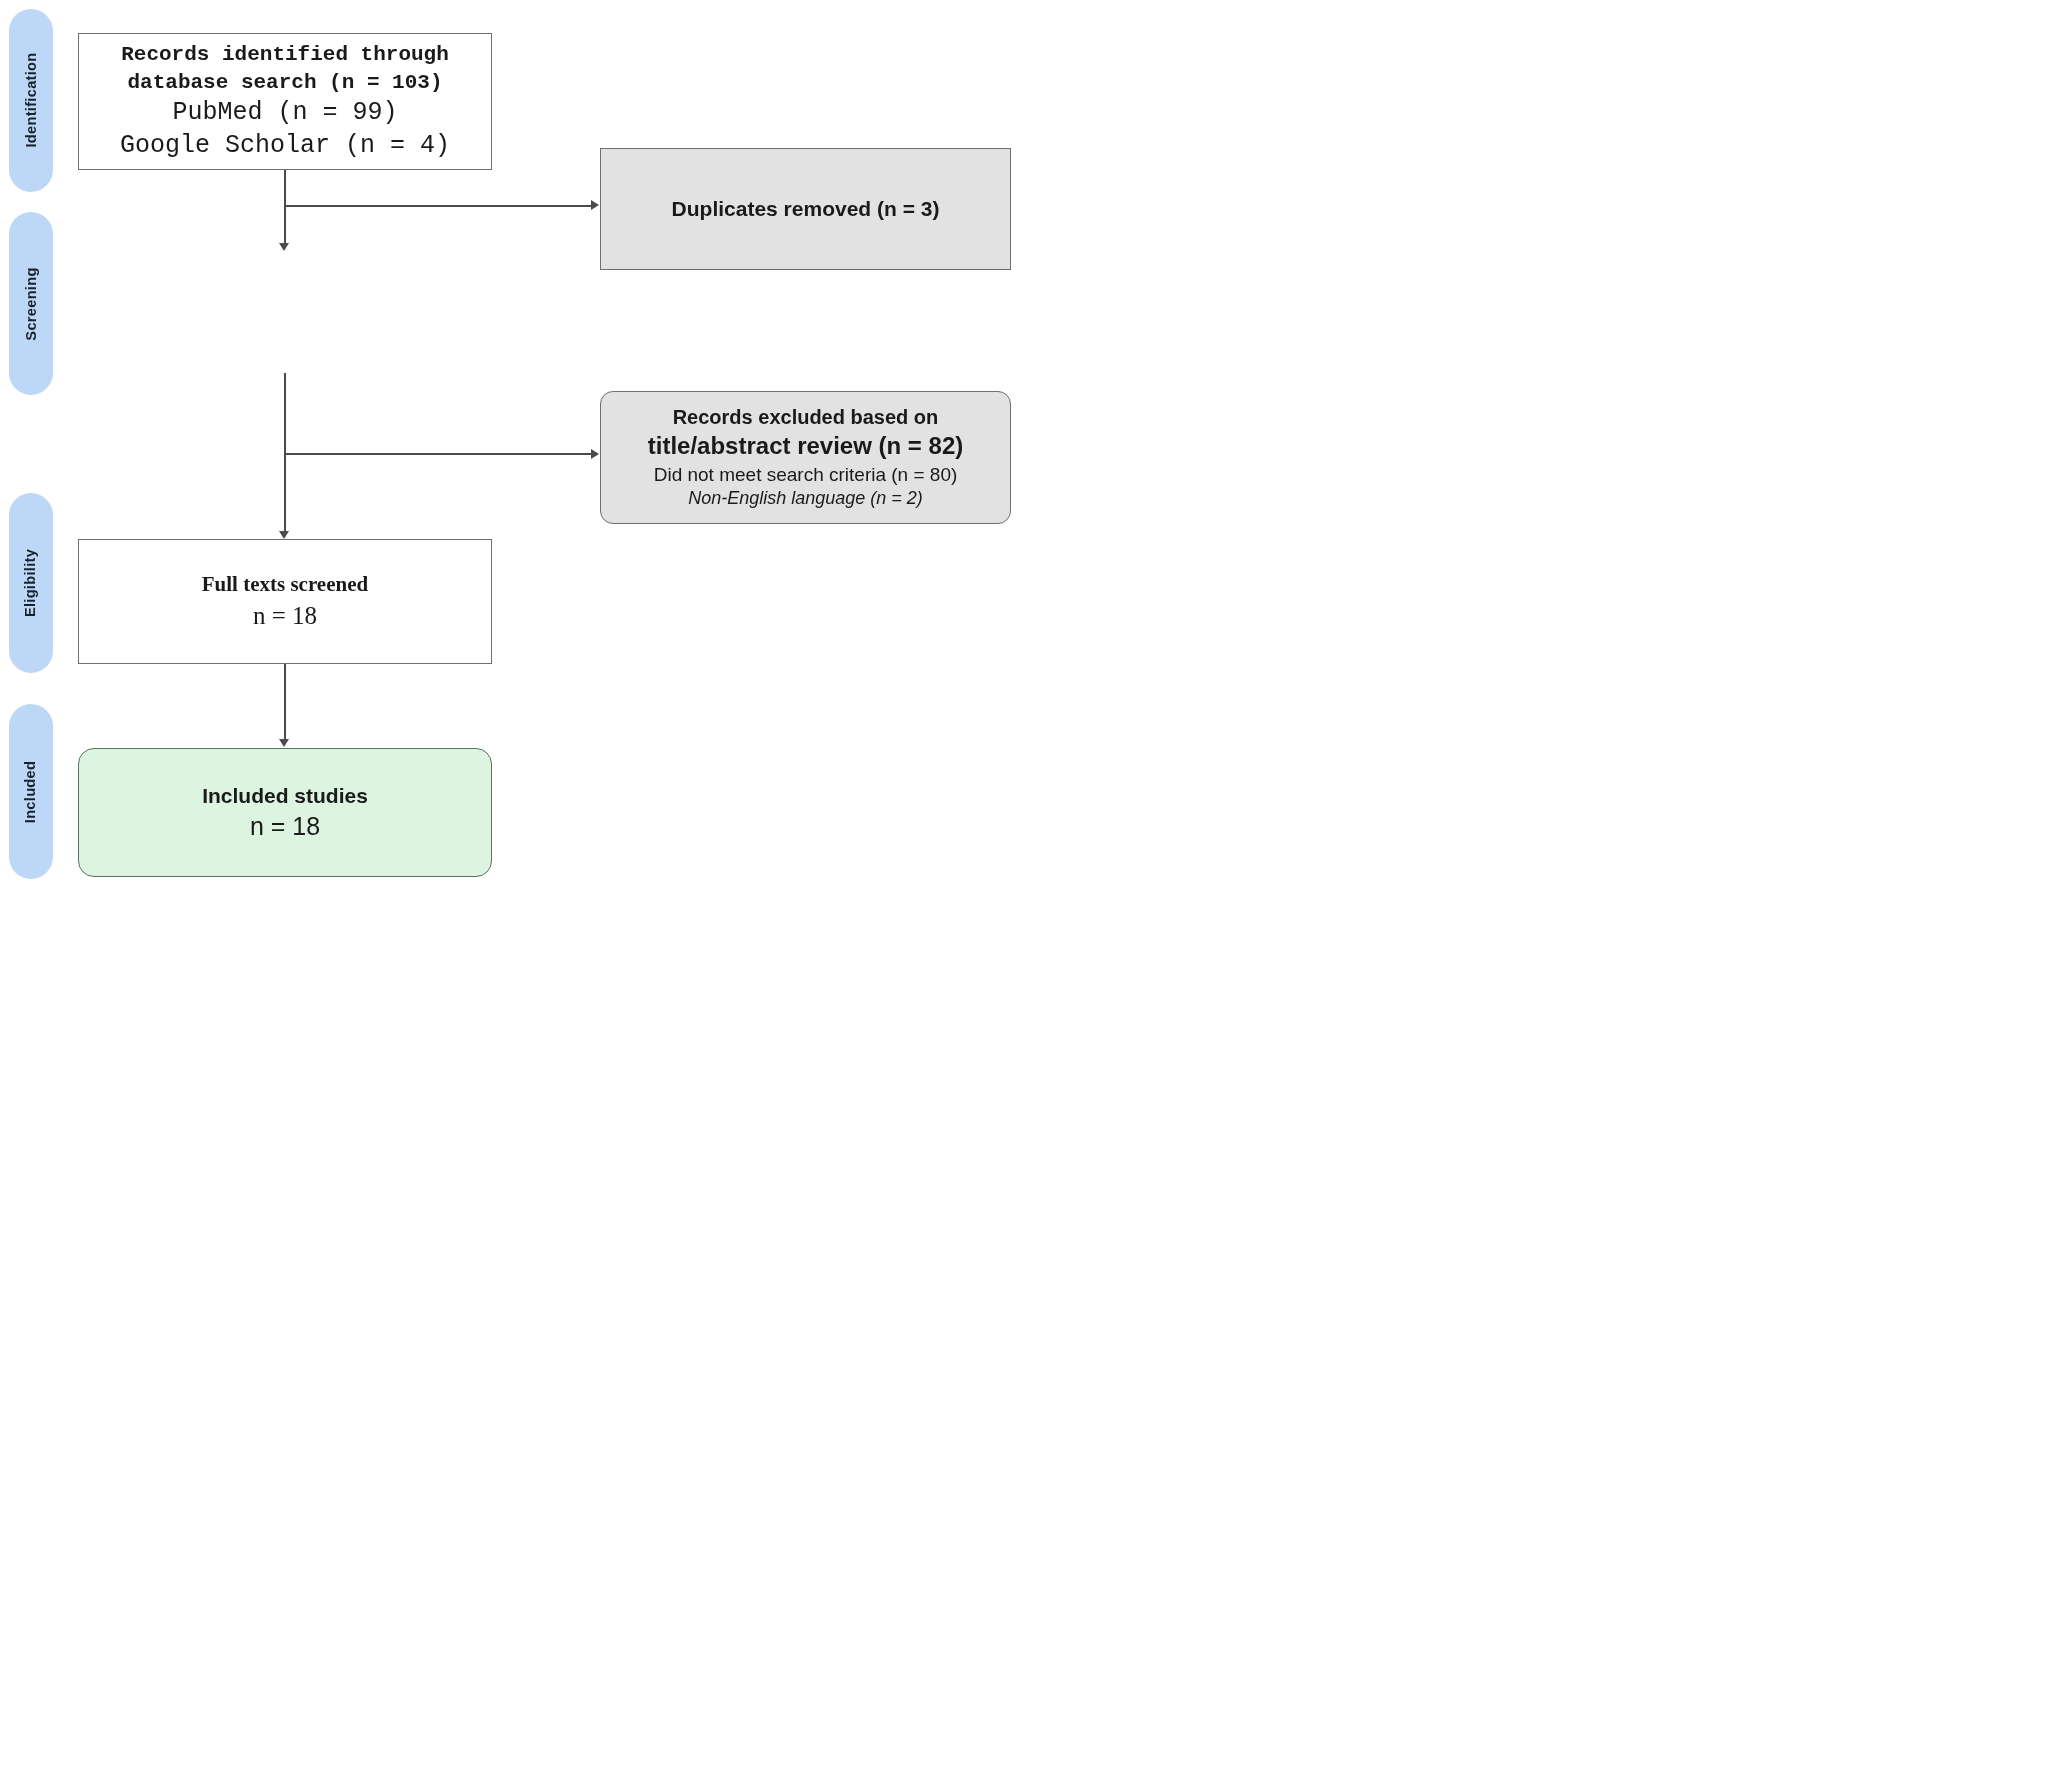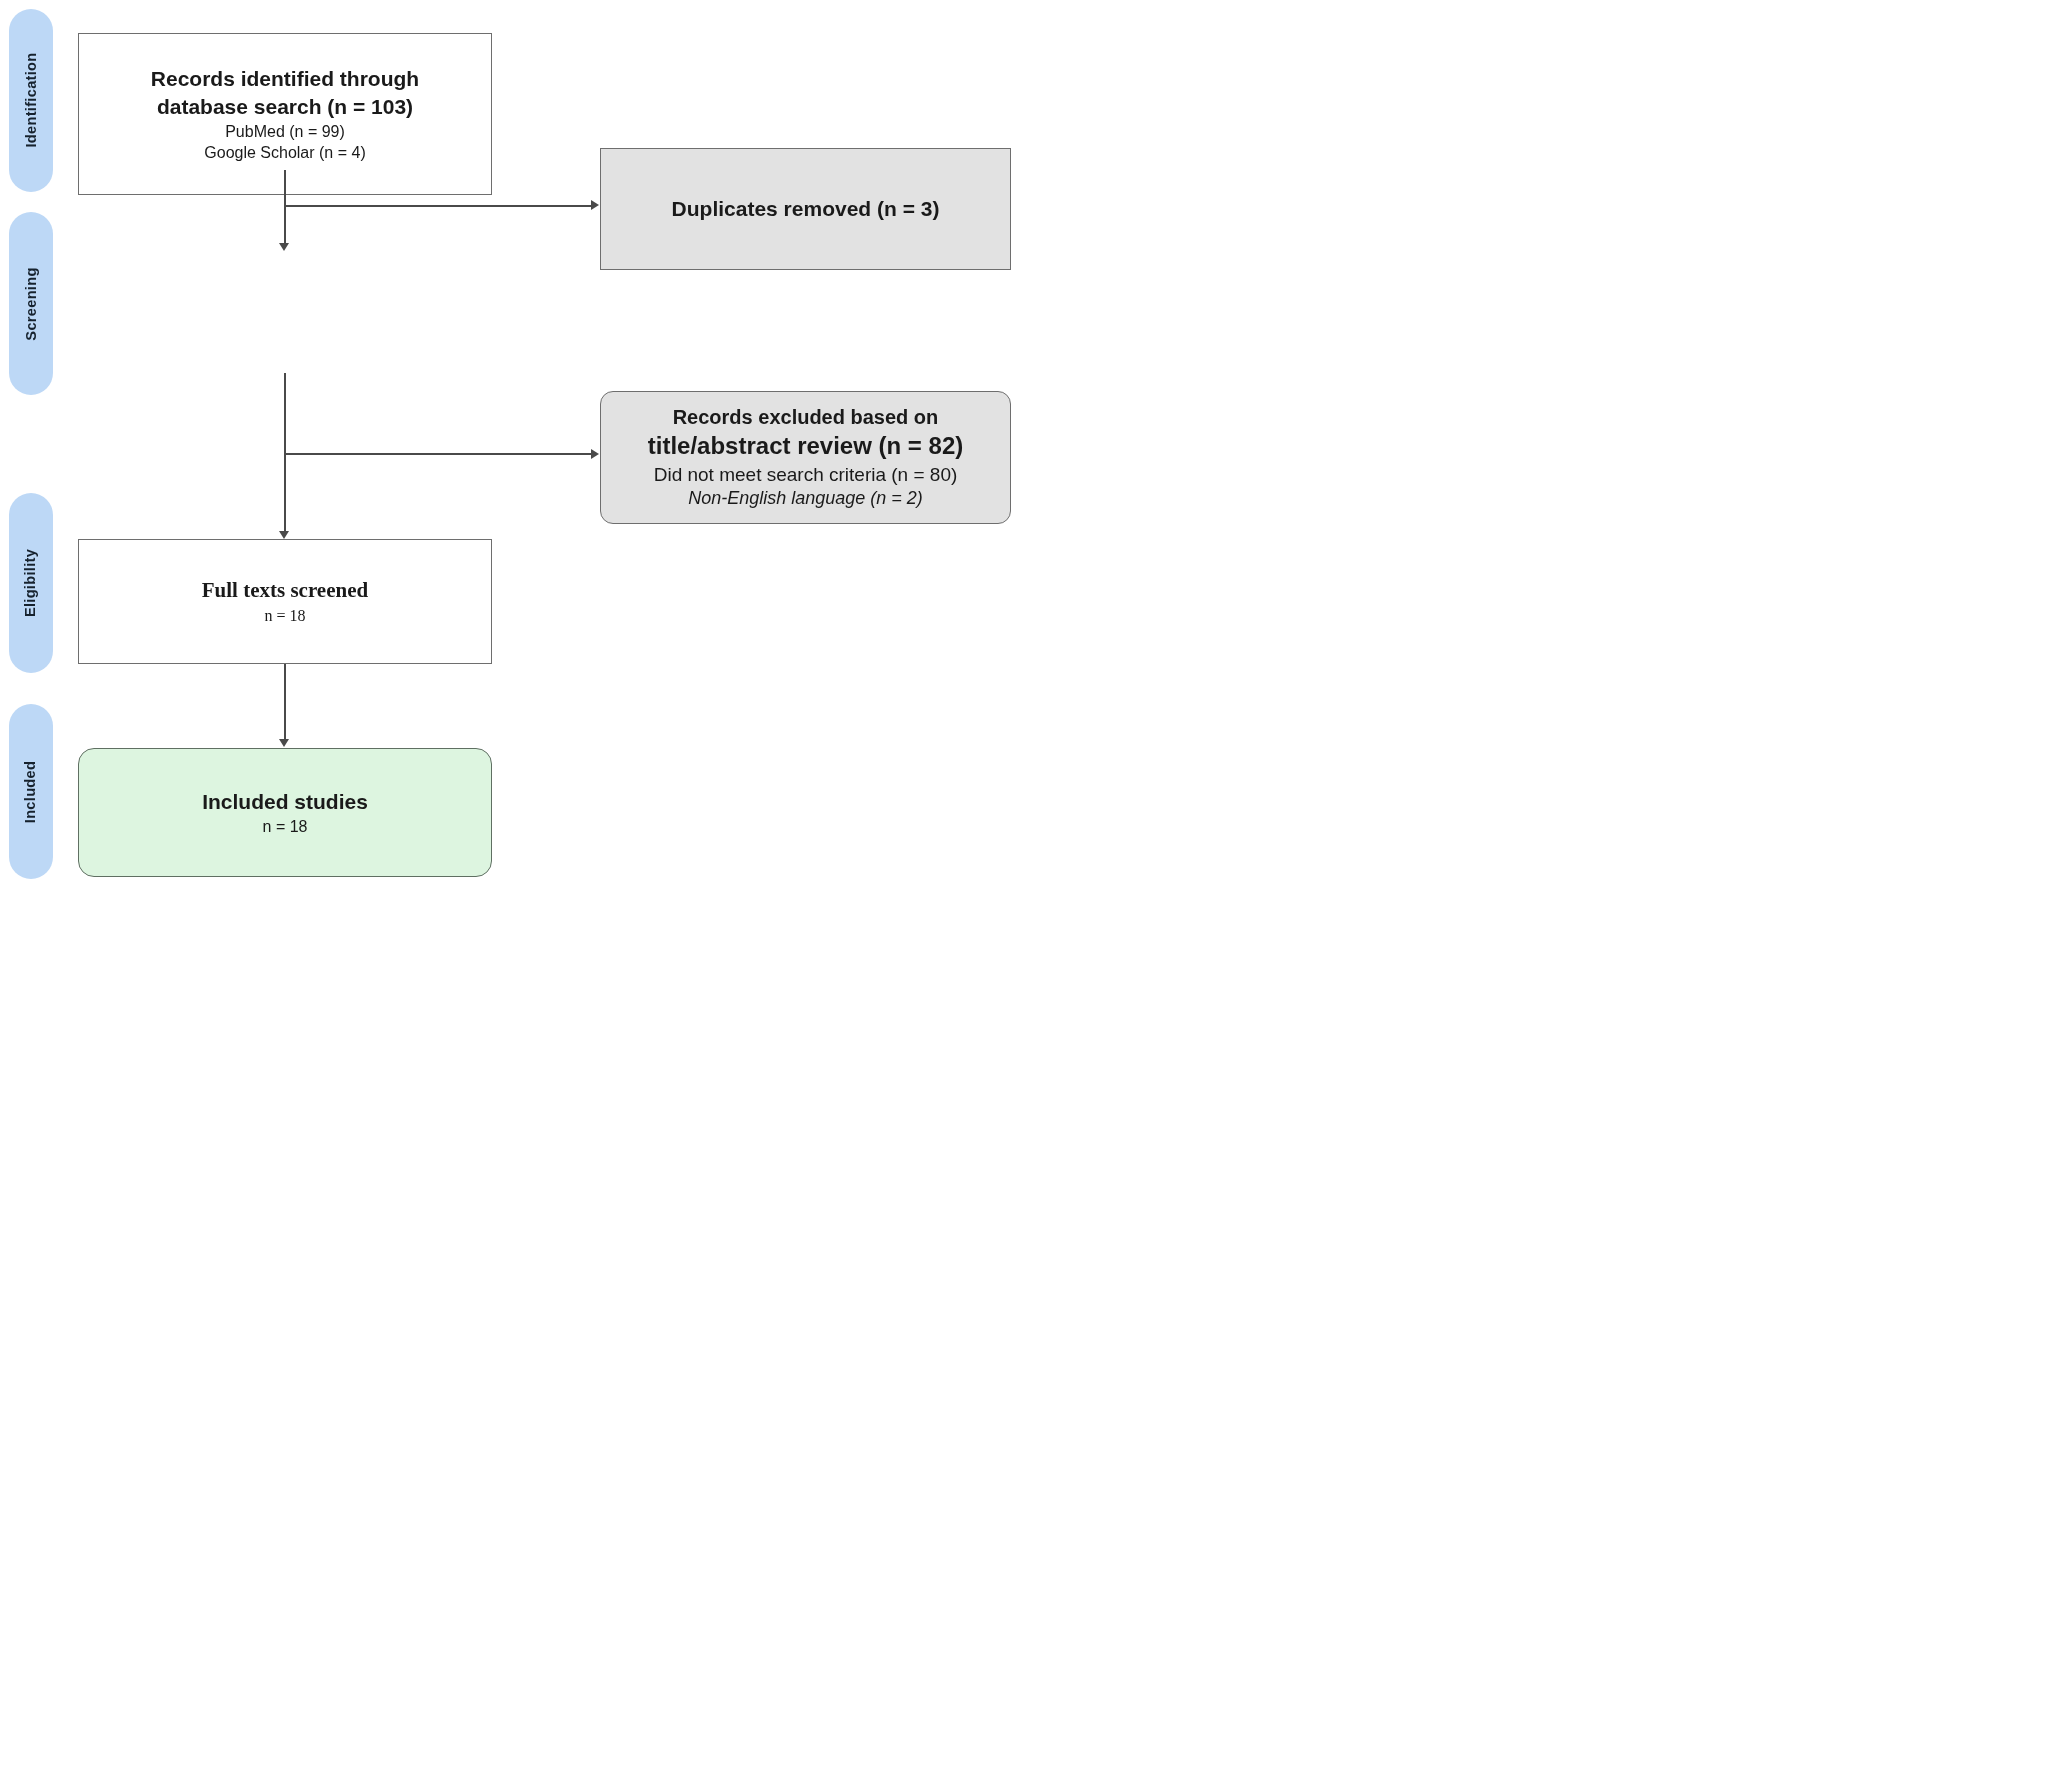--- a/index.html
+++ b/index.html
@@ -43,21 +43,21 @@
     box-sizing:border-box;
     background:#ffffff;
     border:1.8px solid var(--box-border);
     display:flex;flex-direction:column;
     align-items:center;justify-content:center;
     text-align:center;
     padding:3.7px 4.9px;
   }
   .box.gray{background:var(--excluded-fill);}
   .box.green{background:var(--included-fill);border-color:var(--included-border);}
-  .line{font-size:16px;line-height:1.32;}
+  .line{font-size:25px;line-height:1.32;}
   .line.bold{font-weight:bold;font-size:21px;}
   
   .vline{position:absolute;width:1.8px;background:var(--arrow);}
   .hline{position:absolute;height:1.8px;background:var(--arrow);}
   .arrow-down{
     position:absolute;width:0;height:0;
     border-left:5.5px solid transparent;
     border-right:5.5px solid transparent;
     border-top:8.5px solid var(--arrow);
   }
@@ -79,21 +79,21 @@
   <div class="pill" style="top:212px;height:183px;">
     <span class="pill-label">Screening</span>
   </div>
   <div class="pill" style="top:493px;height:180px;">
     <span class="pill-label">Eligibility</span>
   </div>
   <div class="pill" style="top:704px;height:175px;">
     <span class="pill-label">Included</span>
   </div>
 
-  <div class="box" style="left:78px;top:33px;width:414px;height:162px;">
+  <div class="box" style="left:78px;top:33px;width:414px;height:137px;font-family:Liberation Mono, monospace;">
     <div class="line bold">Records identified through</div>
     <div class="line bold">database search (n = 103)</div>
     <div class="line">PubMed (n = 99)</div>
     <div class="line">Google Scholar (n = 4)</div>
   </div>
 
   <div class="box gray" style="left:600px;top:148px;width:411px;height:122px;">
     <div class="line bold">Duplicates removed (n = 3)</div>
   </div>
 

